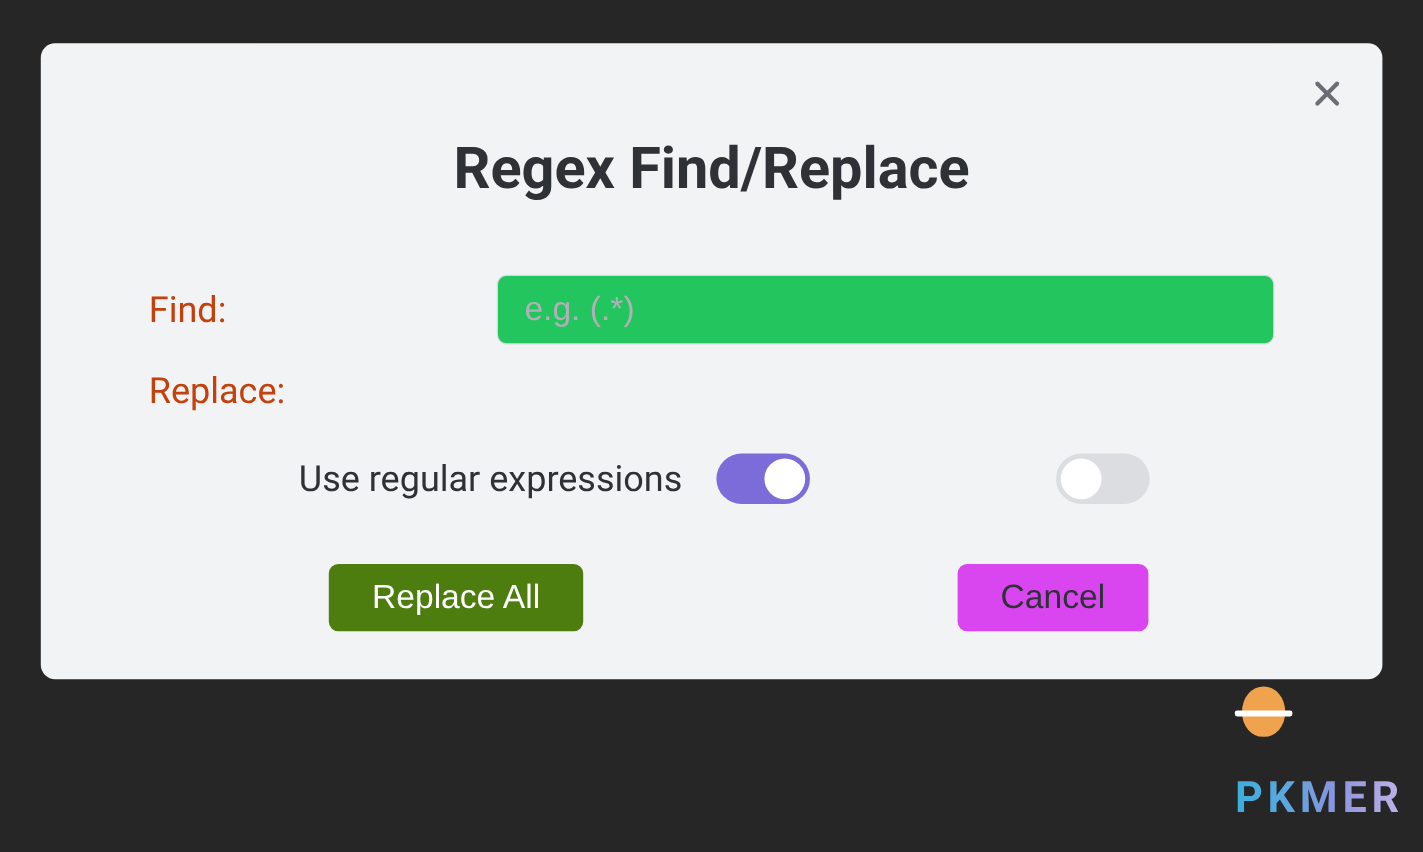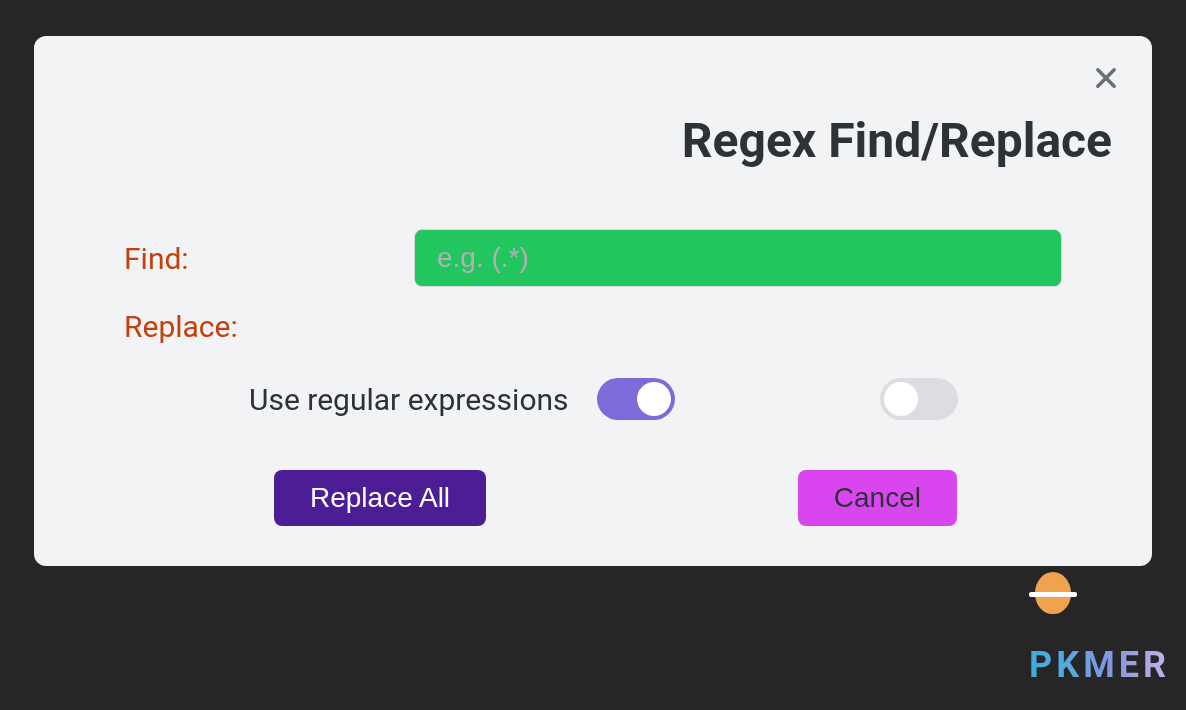--- a/index.html
+++ b/index.html
@@ -35,21 +35,21 @@
       display: flex;
       align-items: center;
       justify-content: center;
       color: #6b6e74;
     }
     .close-btn svg {
       width: 28px;
       height: 28px;
     }
     .dialog-title {
-      text-align: right;
+      text-align: center;
       font-size: 48px;
       font-weight: 700;
       color: #2e3135;
       margin-top: 48px;
       margin-bottom: 60px;
     }
     .form-rows {
       display: flex;
       flex-direction: column;
       gap: 22px;
@@ -135,21 +135,21 @@
       border-radius: 8px;
       border: none;
       font-size: 28px;
       cursor: pointer;
       padding: 0 36px;
       display: flex;
       align-items: center;
       justify-content: center;
     }
     .btn-primary {
-      background: #4c1d95;
+      background: #4d7c0f;
       color: #ffffff;
       font-weight: 500;
     }
     .btn-secondary {
       background: #d946ef;
       color: #2e3135;
       margin-left: auto;
     }
     .watermark {
       position: absolute;

